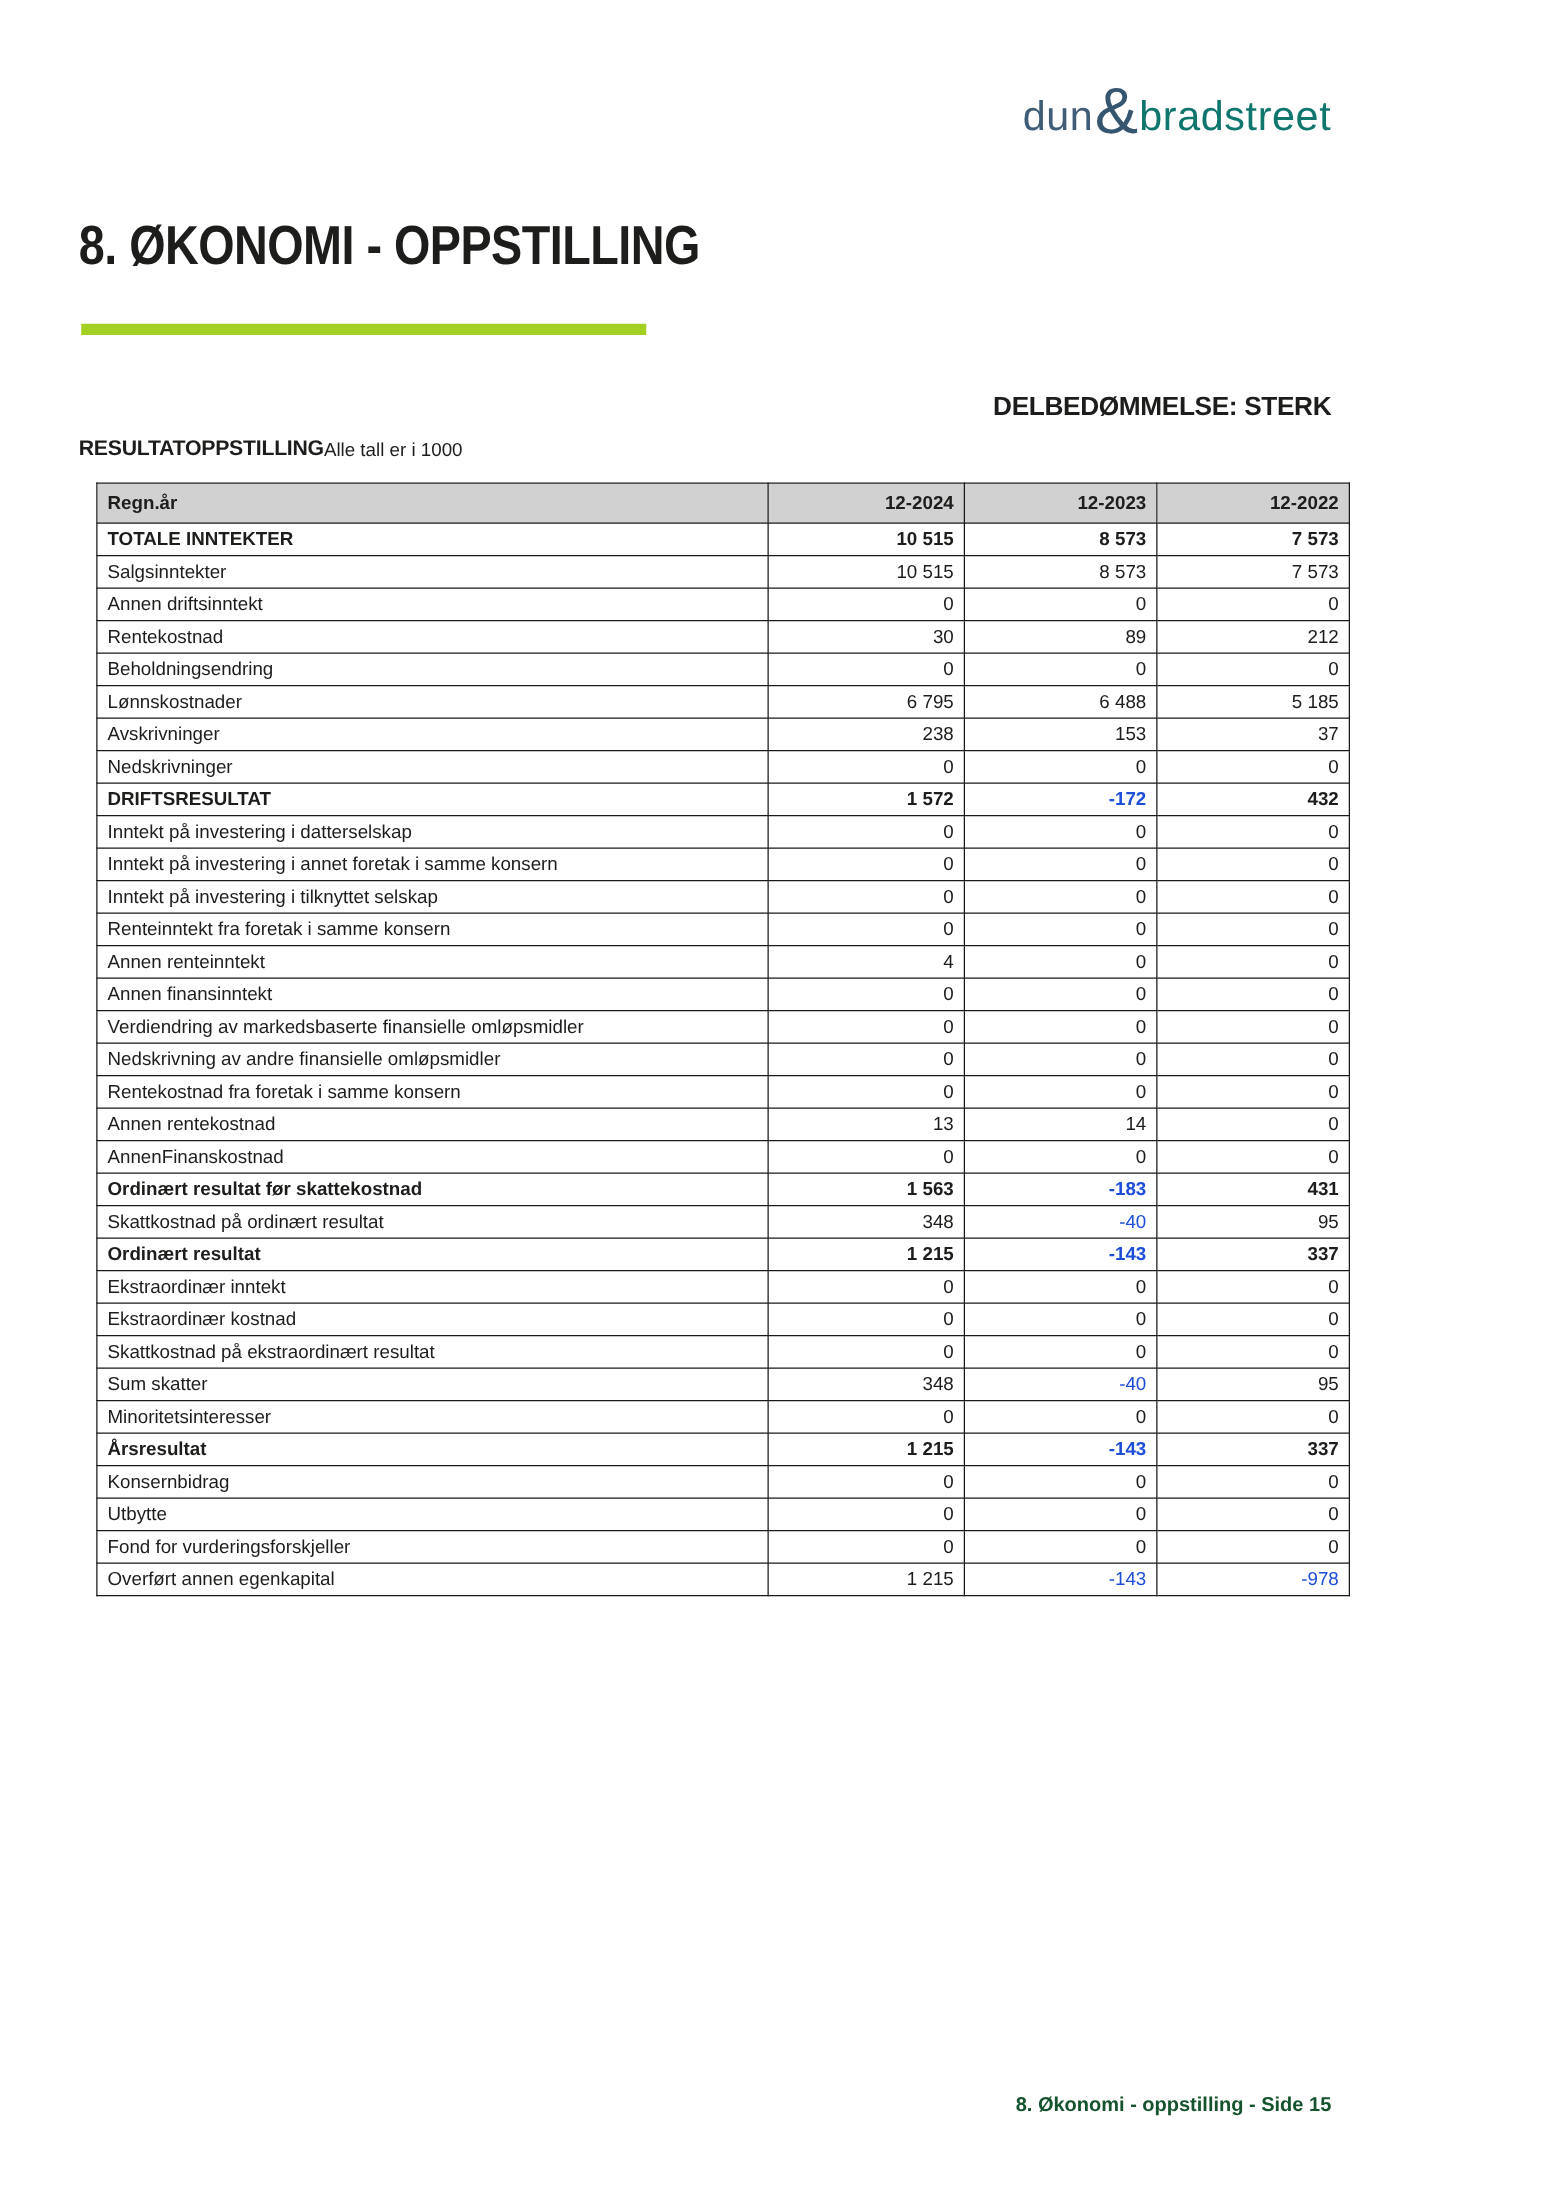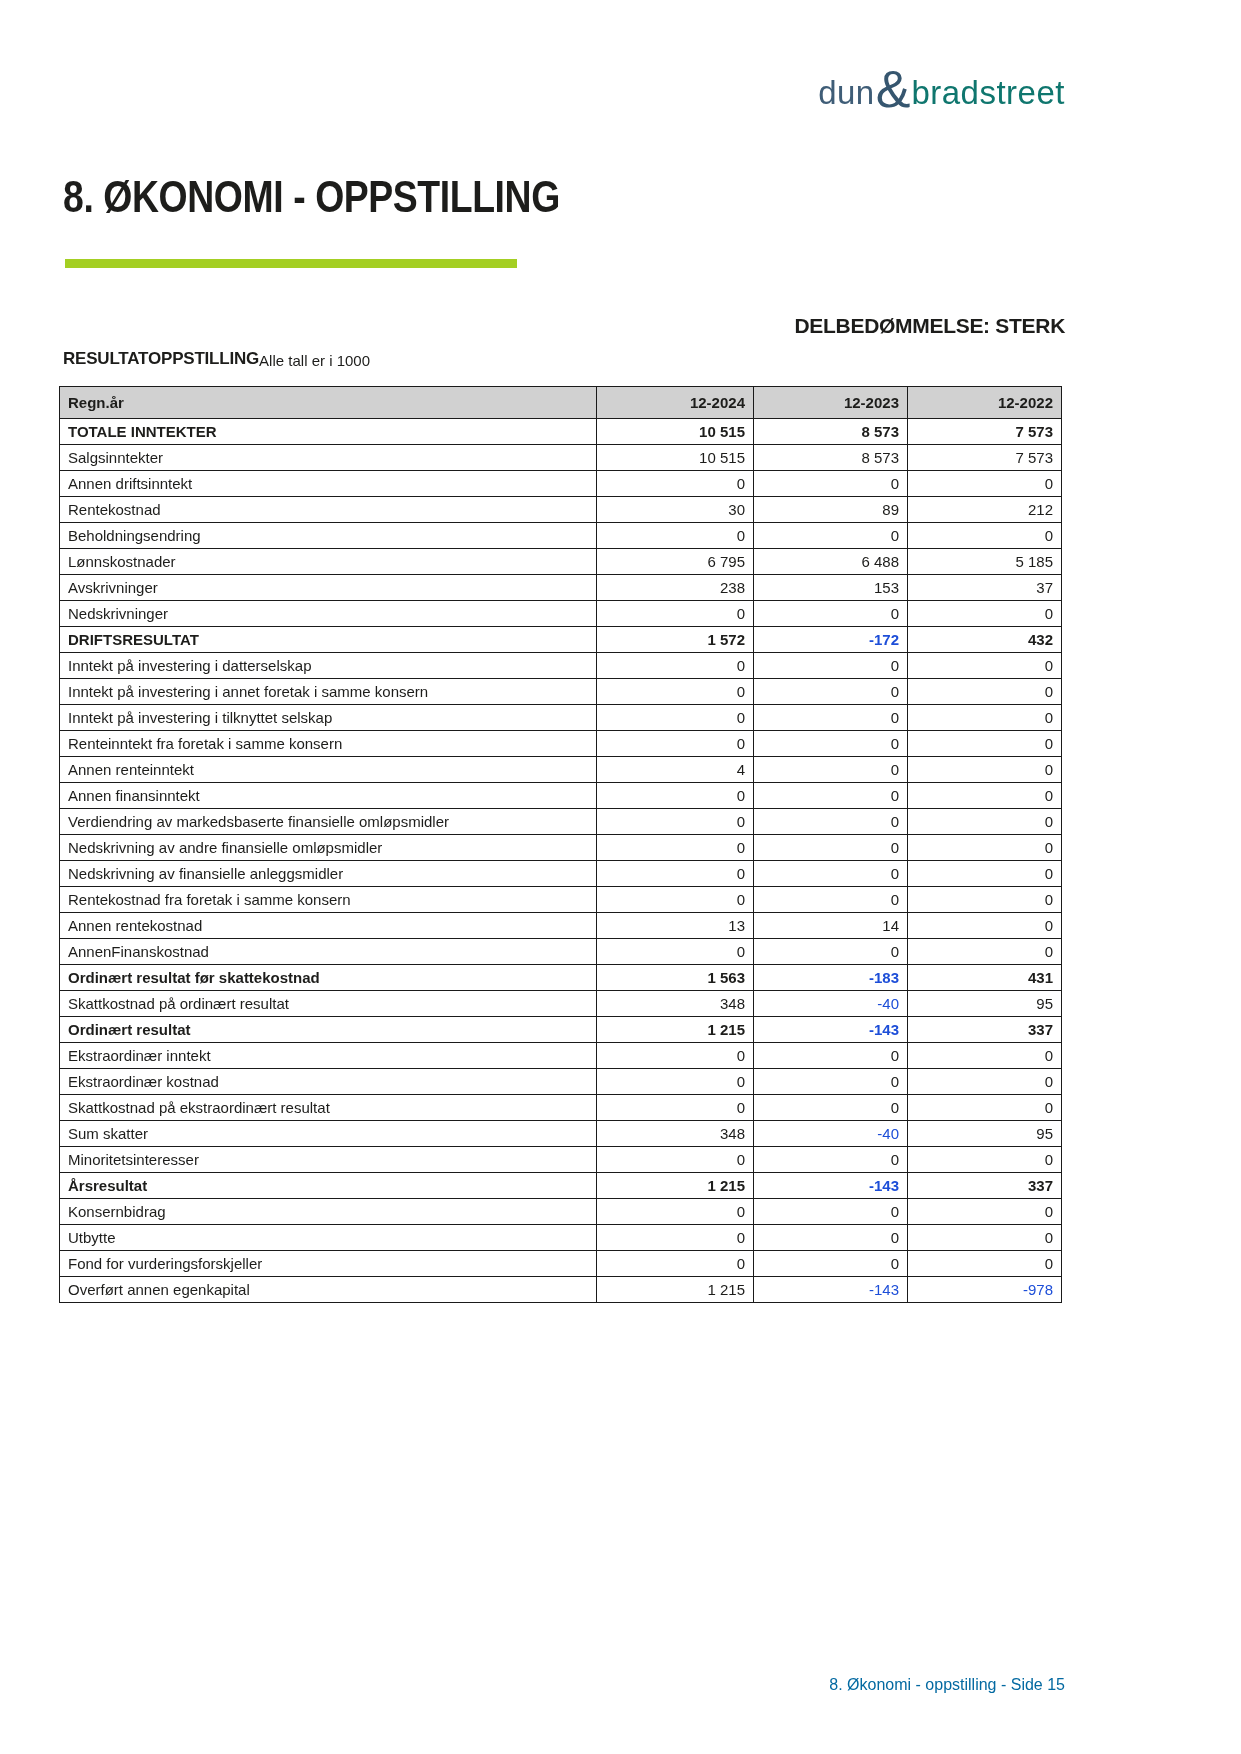--- a/index.html
+++ b/index.html
@@ -40,42 +40,42 @@
   }
   .caption-row {
     position:absolute; top:349px; left:63px; width:1002px;
     display:flex; justify-content:flex-start; align-items:flex-end;
   }
   .section-title { font-size:17px; font-weight:bold; letter-spacing:-0.2px; }
   .units-note    { font-size:15px; }
 
   
   table.fin {
-    position:absolute; top:386px; left:59px; width:1002px;
+    position:absolute; top:386px; left:77px; width:1002px;
     border-collapse:collapse; table-layout:fixed;border-radius:13px;
   }
   table.fin th, table.fin td {
     border:1px solid #1a1a1a;
     font-size:15px; line-height:17px;
     padding:4px 8px;
     overflow:hidden; white-space:nowrap;
   }
   table.fin th {
     background:#d1d1d1; font-weight:bold;
     line-height:19px; padding:6px 8px;
   }
   th.label, td.label { text-align:left; padding-left:5px; }
   th.val,   td.val   { text-align:right; }
   tr.bold td { font-weight:bold; }
   td.neg { color:#1d4ed8; }
 
   
   .footer {
     position:absolute; top:1676px; right:176px;
-    font-size:16px; color:#0369a1; white-space:nowrap;
+    font-size:16px; color:#14532d; white-space:nowrap;font-weight:bold;
   }
 </style>
 </head>
 <body>
 
 <div class="logo">
   <span class="dun">dun</span>
   <span class="amp">&amp;</span>
   <span class="brad">bradstreet</span>
 </div>
@@ -201,26 +201,20 @@
         <td class="val">0</td>
         <td class="val">0</td>
       </tr>
       <tr>
         <td class="label">Nedskrivning av andre finansielle omløpsmidler</td>
         <td class="val">0</td>
         <td class="val">0</td>
         <td class="val">0</td>
       </tr>
       <tr>
-        <td class="label">Nedskrivning av finansielle anleggsmidler</td>
-        <td class="val">0</td>
-        <td class="val">0</td>
-        <td class="val">0</td>
-      </tr>
-      <tr>
         <td class="label">Rentekostnad fra foretak i samme konsern</td>
         <td class="val">0</td>
         <td class="val">0</td>
         <td class="val">0</td>
       </tr>
       <tr>
         <td class="label">Annen rentekostnad</td>
         <td class="val">13</td>
         <td class="val">14</td>
         <td class="val">0</td>

